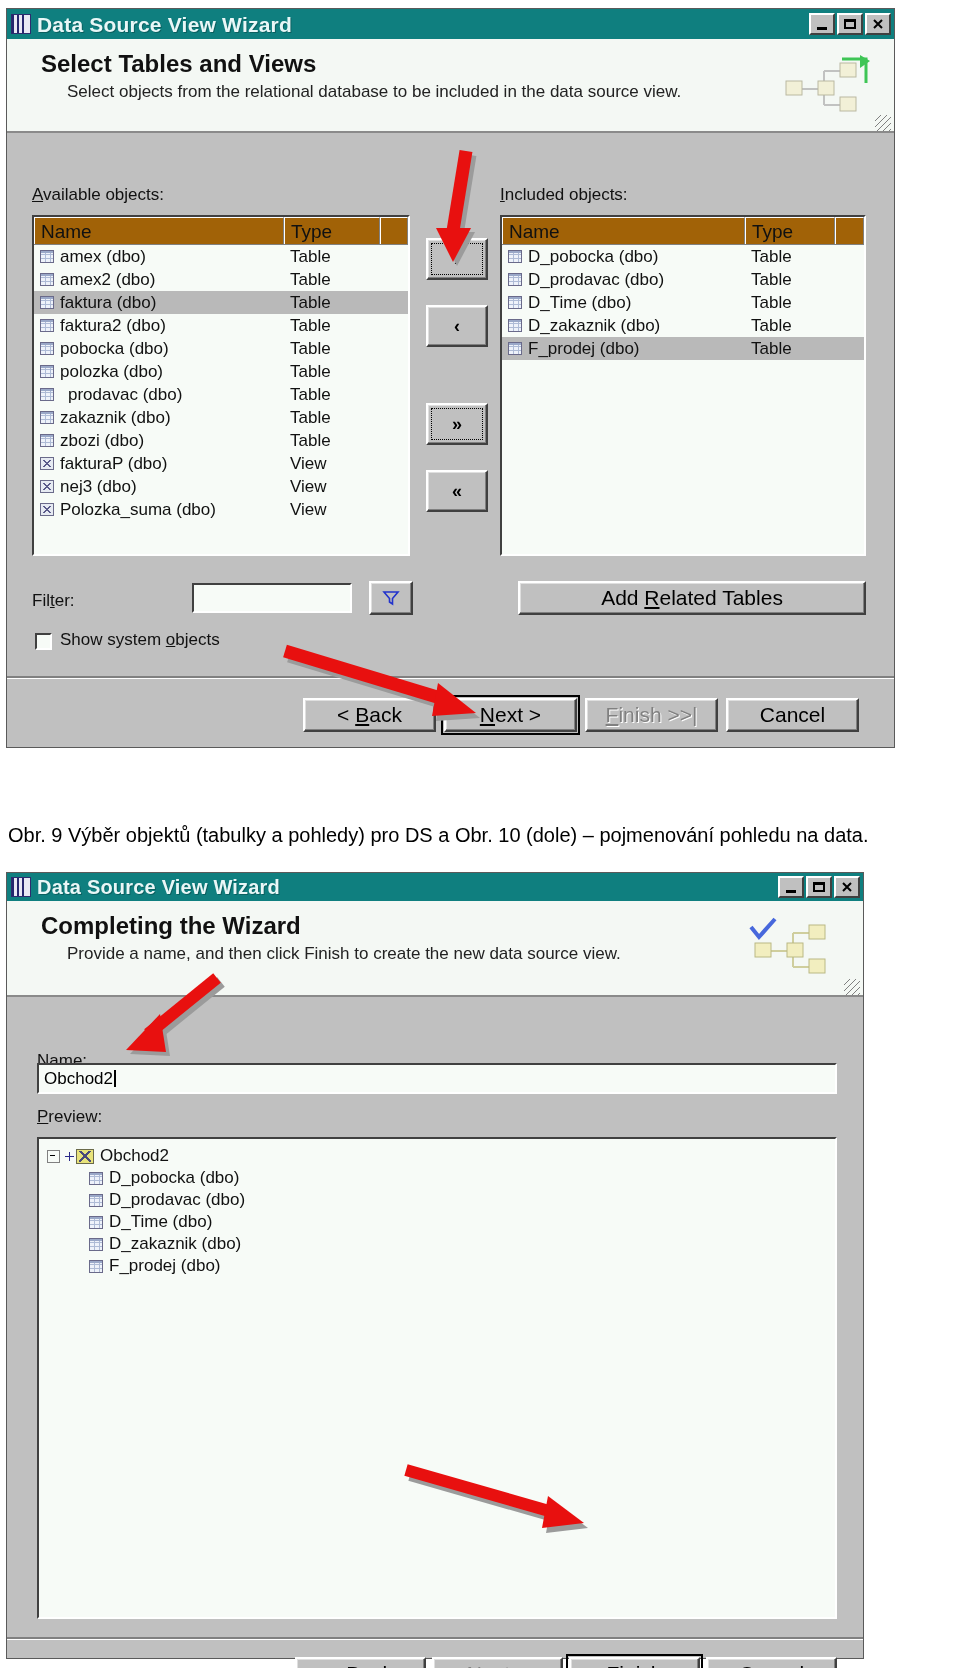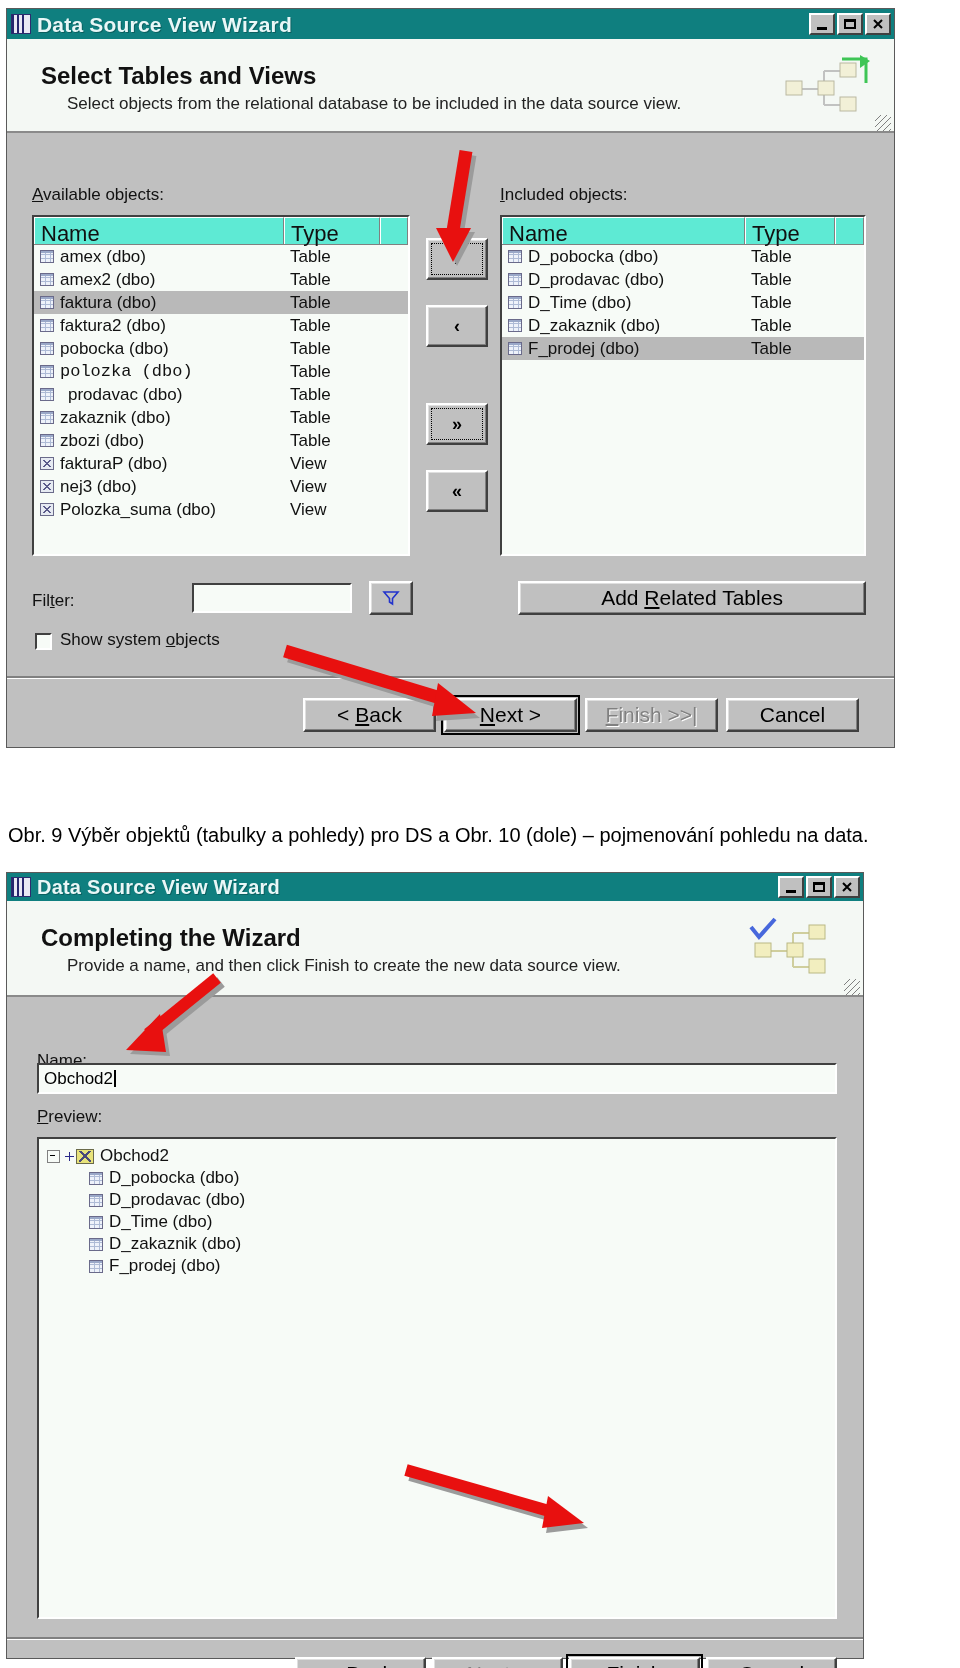--- a/index.html
+++ b/index.html
@@ -32,38 +32,38 @@
     font-size:13px;font-weight:bold;color:#000;line-height:1;box-sizing:border-box;
   }
   .tb-btn.close{background:#c0c0c0;}
   .min-glyph{width:10px;height:3px;background:#000;margin-top:8px;}
   .max-glyph{width:12px;height:10px;border:2px solid #000;border-top-width:3px;box-sizing:border-box;}
 
   .header{
     background:#f4f8f4;border-bottom:2px solid #8a8a8a;
     padding:12px 0 14px 0;position:relative;height:94px;box-sizing:border-box;
   }
-  .header h1{margin:12px 0 6px 34px;font-size:24px;font-weight:bold;color:#111;line-height:1.1;}
+  .header h1{margin:0 0 6px 34px;font-size:24px;font-weight:bold;color:#111;line-height:1.1;}
   .header p{margin:0 0 0 60px;font-size:17px;color:#222;line-height:1.1;}
   .header-art{position:absolute;right:24px;top:16px;width:90px;height:62px;opacity:.85;}
 
   .body{position:relative;padding:0;}
 
   .lbl{font-size:17px;color:#111;}
   .u{text-decoration:underline;}
 
   .listbox{
     background:#f7fbf7;border:2px solid #808080;border-top-color:#404040;border-left-color:#404040;
     border-right-color:#ffffff;border-bottom-color:#ffffff;box-sizing:border-box;position:relative;overflow:hidden;
   }
   .lhead{display:flex;height:27px;background:#c9c9c9;border-bottom:1px solid #808080;}
   .lhead div{
-    font-size:22px;color:#111;padding:3px 0 0 6px;box-sizing:border-box;
+    font-size:19px;color:#111;padding:3px 0 0 6px;box-sizing:border-box;
     border-right:1px solid #808080;border-top:1px solid #fff;border-left:1px solid #fff;
-    background:#5eead4;
+    background:#a16207;
   }
   .col-name{width:250px;}
   .col-type{width:96px;}
   .col-rest{flex:1;}
   .lrow{display:flex;align-items:center;height:23px;font-size:17px;color:#111;padding-left:6px;box-sizing:border-box;}
   .lrow.sel{background:#b9b9b9;}
   .lrow .nm{width:250px;display:flex;align-items:center;}
   .lrow .ty{width:96px;}
   .ico{width:14px;height:13px;margin-right:6px;flex:0 0 auto;box-sizing:border-box;}
   .ico-table{
@@ -223,21 +223,21 @@
               <div class="ty" style="width: 96px;">Table</div>
             </div>
             <div class="lrow">
               <div class="nm" style="width: 250px;">
                 <span class="ico ico-table"></span>
                 <span>pobocka (dbo)</span>
               </div>
               <div class="ty" style="width: 96px;">Table</div>
             </div>
             <div class="lrow">
-              <div class="nm" style="width: 250px; font-family: Liberation Mono, monospace;">
+              <div class="nm" style="width: 250px;">
                 <span class="ico ico-table"></span>
                 <span>polozka (dbo)</span>
               </div>
               <div class="ty" style="width: 96px;">Table</div>
             </div>
             <div class="lrow">
               <div class="nm" style="width: 250px; gap: 8px;">
                 <span class="ico ico-table"></span>
                 <span>prodavac (dbo)</span>
               </div>

